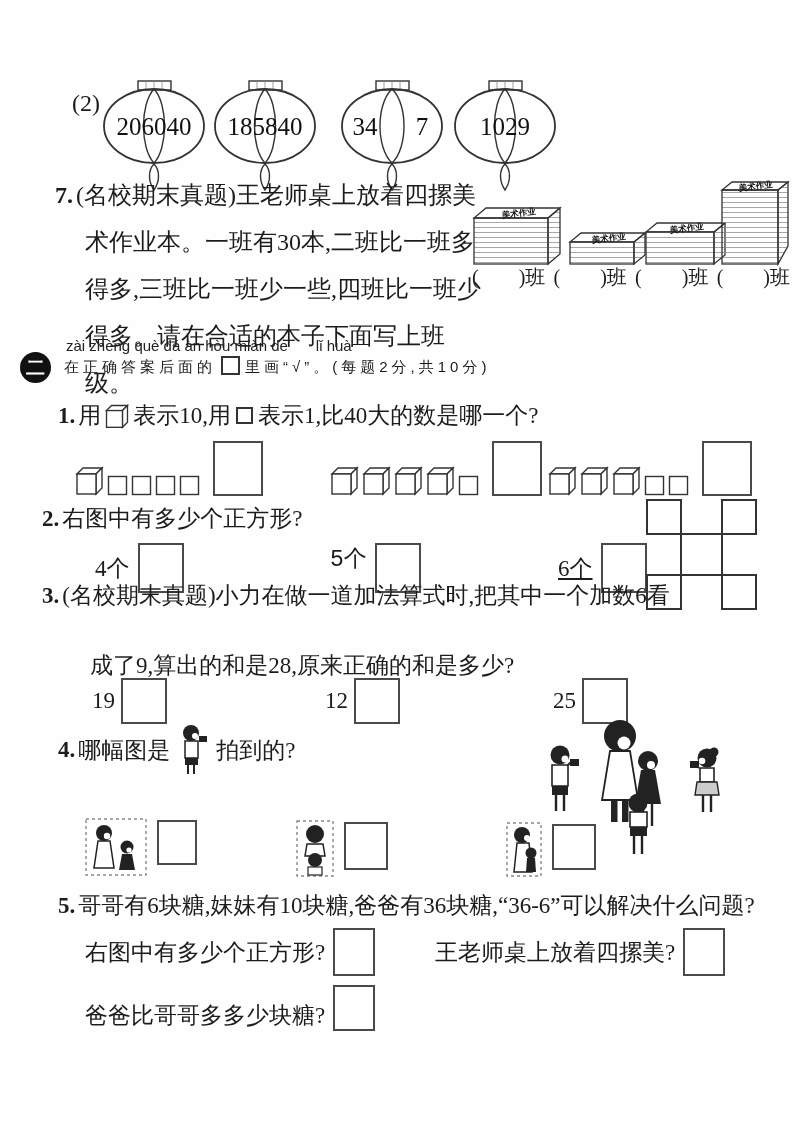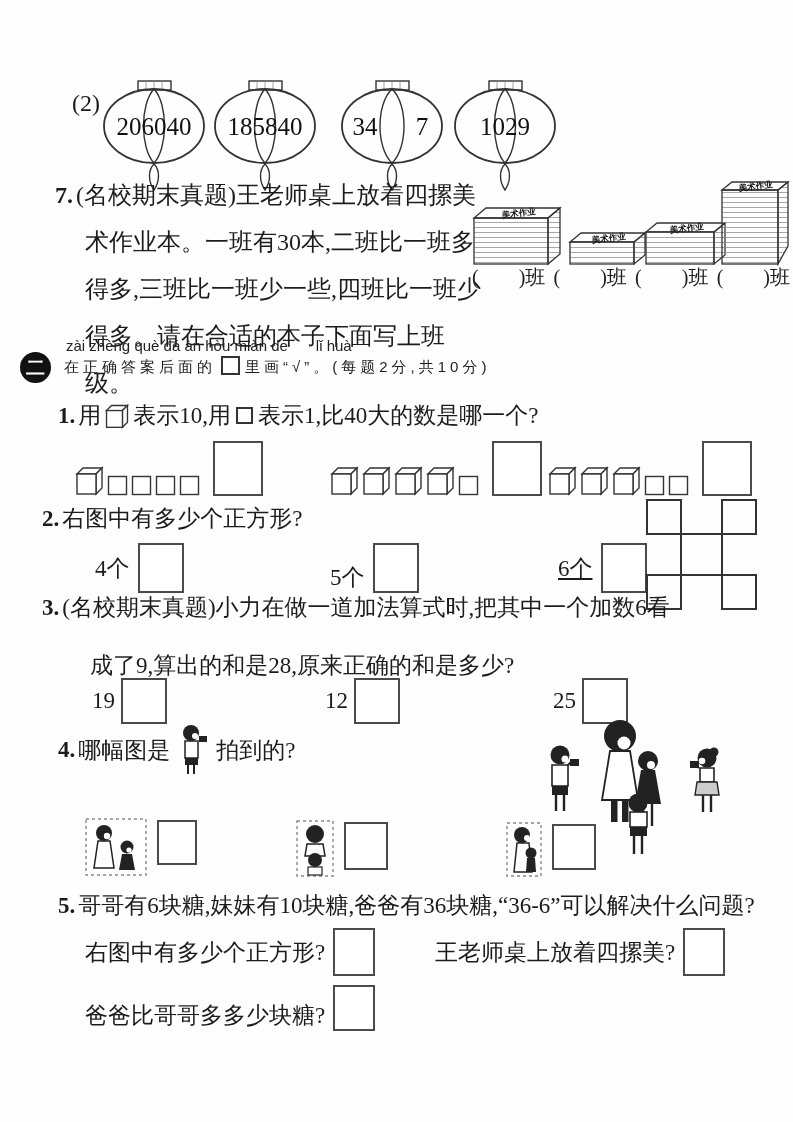--- a/index.html
+++ b/index.html
@@ -218,39 +218,39 @@
     <span class="box" style="width:50px;height:55px;margin-left:13px;"></span>
   </div>
 
   <div class="abs qtext" style="left:42px;top:503px;">
     <b class="qnum">2.</b><span>右图中有多少个正方形?</span>
   </div>
   <div class="abs" style="left:95px;top:543px;display:flex;align-items:center;">
     <span class="qtext">4个</span>
     <span class="box" style="width:46px;height:50px;margin-left:8px;"></span>
   </div>
-  <div class="abs" style="left:330px;top:543px;display:flex;align-items:flex-end;">
+  <div class="abs" style="left:330px;top:543px;display:flex;align-items:flex-start;font-family:Liberation Mono, monospace;">
     <span class="qtext">5个</span>
     <span class="box" style="width:46px;height:50px;margin-left:8px;"></span>
   </div>
   <div class="abs" style="left:558px;top:543px;display:flex;align-items:center;text-decoration:underline;">
     <span class="qtext">6个</span>
     <span class="box" style="width:46px;height:50px;margin-left:8px;"></span>
   </div>
   <svg class="abs" style="left:645px;top:498px;" width="113" height="113" viewBox="0 0 113 113">
     <g fill="none" stroke="#333" stroke-width="2">
       <rect x="2" y="2" width="34" height="34"></rect>
       <rect x="77" y="2" width="34" height="34"></rect>
       <rect x="2" y="77" width="34" height="34"></rect>
       <rect x="77" y="77" width="34" height="34"></rect>
       <rect x="36" y="36" width="41" height="41"></rect>
     </g>
   </svg>
 
-  <div class="abs qtext" style="left:42px;top:592px;">
+  <div class="abs qtext" style="left:42px;top:580px;">
     <b class="qnum">3.</b><span>(名校期末真题)小力在做一道加法算式时,把其中一个加数6看</span>
   </div>
   <div class="abs qtext" style="left:90px;top:650px;">成了9,算出的和是28,原来正确的和是多少?</div>
   <div class="abs" style="left:92px;top:678px;display:flex;align-items:center;">
     <span class="qtext">19</span>
     <span class="box" style="width:46px;height:46px;margin-left:6px;"></span>
   </div>
   <div class="abs" style="left:325px;top:678px;display:flex;align-items:center;">
     <span class="qtext">12</span>
     <span class="box" style="width:46px;height:46px;margin-left:6px;"></span>

